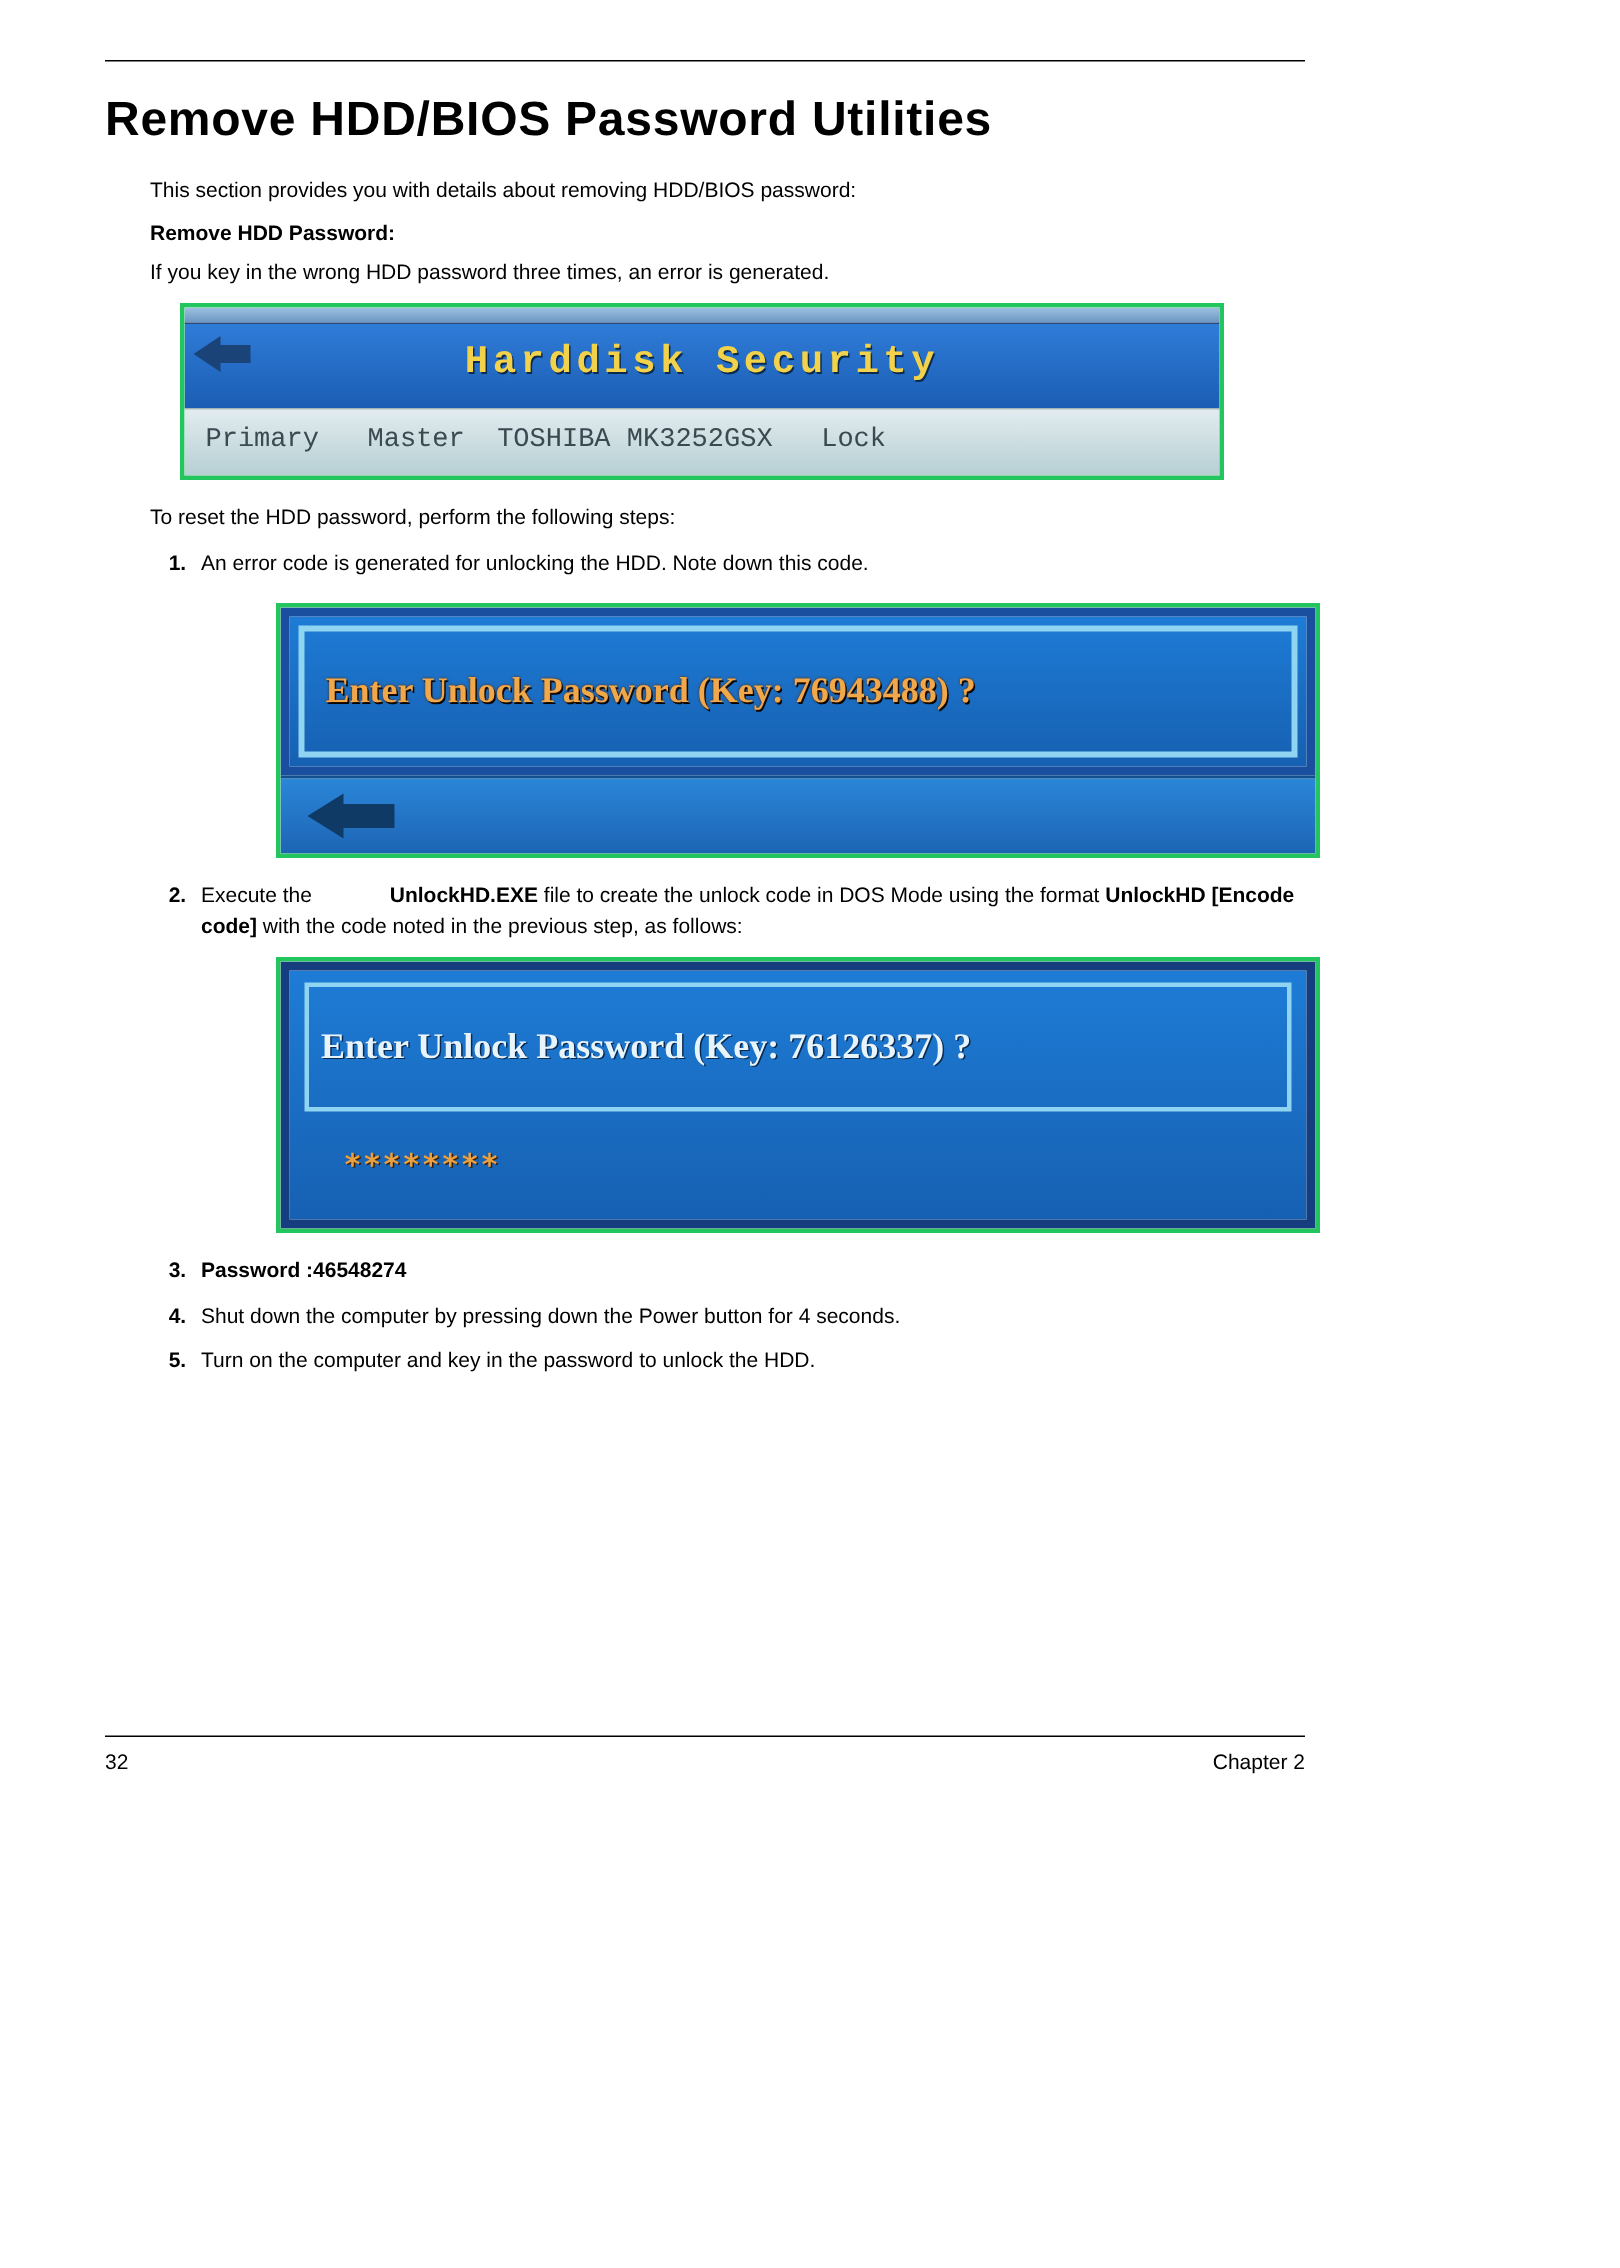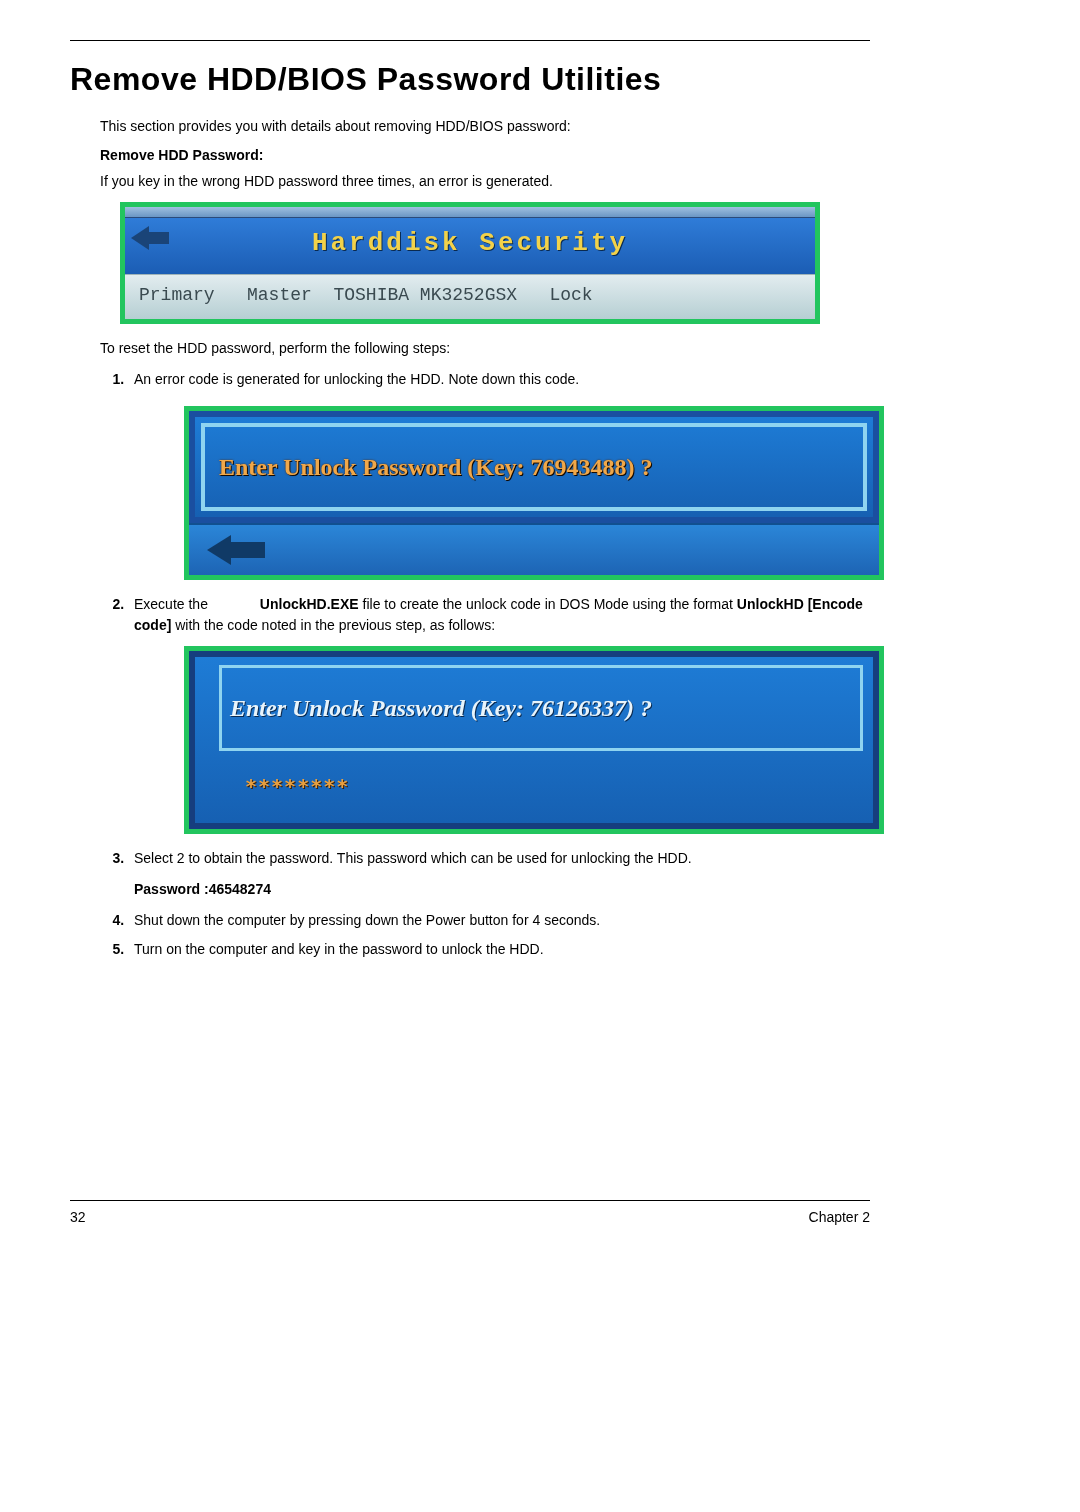--- a/index.html
+++ b/index.html
@@ -28,21 +28,21 @@
     line-height: 1.5;
   }
   .subhead {
     font-weight: bold;
     margin: 10px 0 8px 30px;
   }
 
   
   .screenshot {
     margin: 10px 0 14px 50px;
-    border: 5px solid #22c55e;
+    border: 3px solid #22c55e;
     box-shadow: 0 0 0 1px #ccc inset;
     overflow: hidden;
   }
   .scr1 { width: 690px; }
   .scr1-top {
     height: 10px;
     background: linear-gradient(#9fc0e0, #6a96c4);
     border-bottom: 1px solid #2a4a7a;
   }
   .scr1-title {
@@ -106,22 +106,21 @@
     position: absolute;
     left: 18px;
     top: 8px;
   }
 
   
   .scr3 { width: 690px; }
   .scr3-body {
     background: linear-gradient(#1e7cd6, #1660b2);
     border: 6px solid #163e7e;
-    padding: 8px 10px 8px 24px;
-    font-style: italic;
+    padding: 8px 10px 8px 10px;
   }
   .scr3-box {
     border: 3px solid #8fd4f0;
     padding: 22px 8px;
   }
   .scr3-text {
     font-family: Georgia, "Times New Roman", serif;
     font-weight: bold;
     font-size: 24px;
     color: #e8f4fb;
@@ -221,21 +220,20 @@
       <div class="scr3-body">
         <div class="scr3-box">
           <span class="scr3-text">Enter Unlock Password (Key: 76126337) ?</span>
         </div>
         <div class="scr3-stars">********</div>
       </div>
     </div>
   </li>
 
   <li>
-    <span>Select 2 to obtain the password. This password which can be used for unlocking the HDD.</span>
     <p class="code-line">Password :46548274</p>
   </li>
 
   <li>Shut down the computer by pressing down the Power button for 4 seconds.</li>
 
   <li>Turn on the computer and key in the password to unlock the HDD.</li>
 </ol>
 
 <div class="footer">
   <span>32</span>

